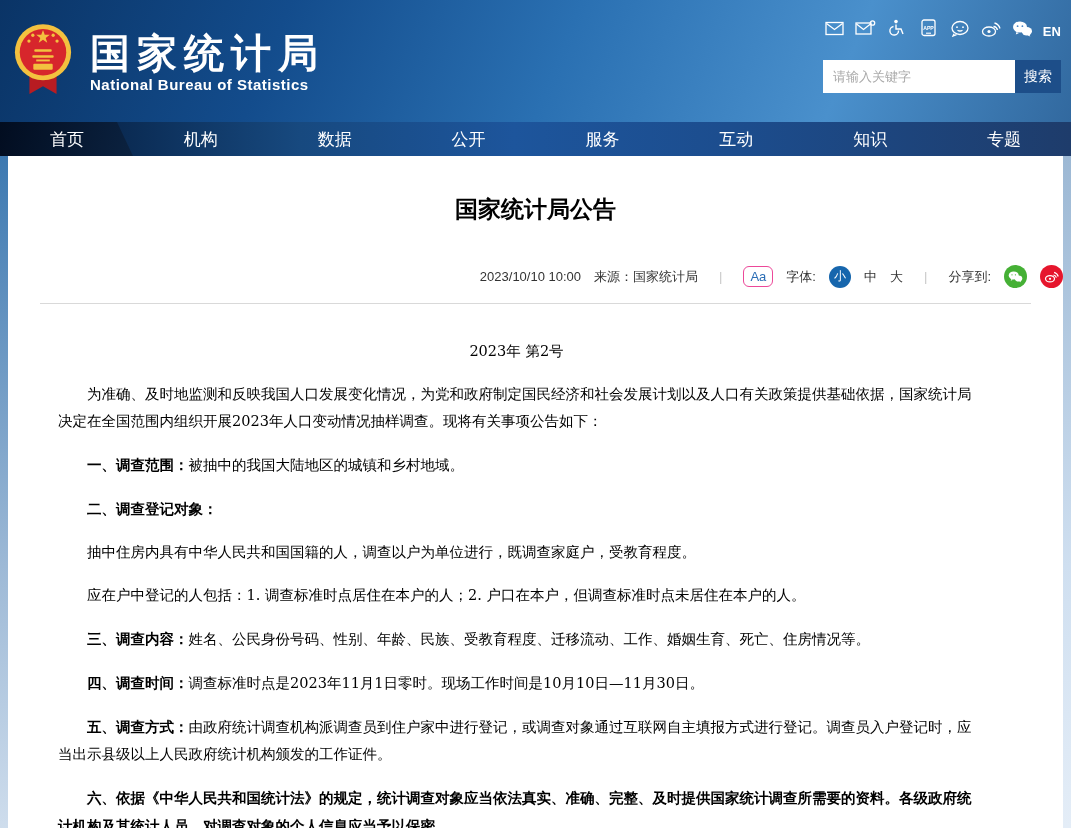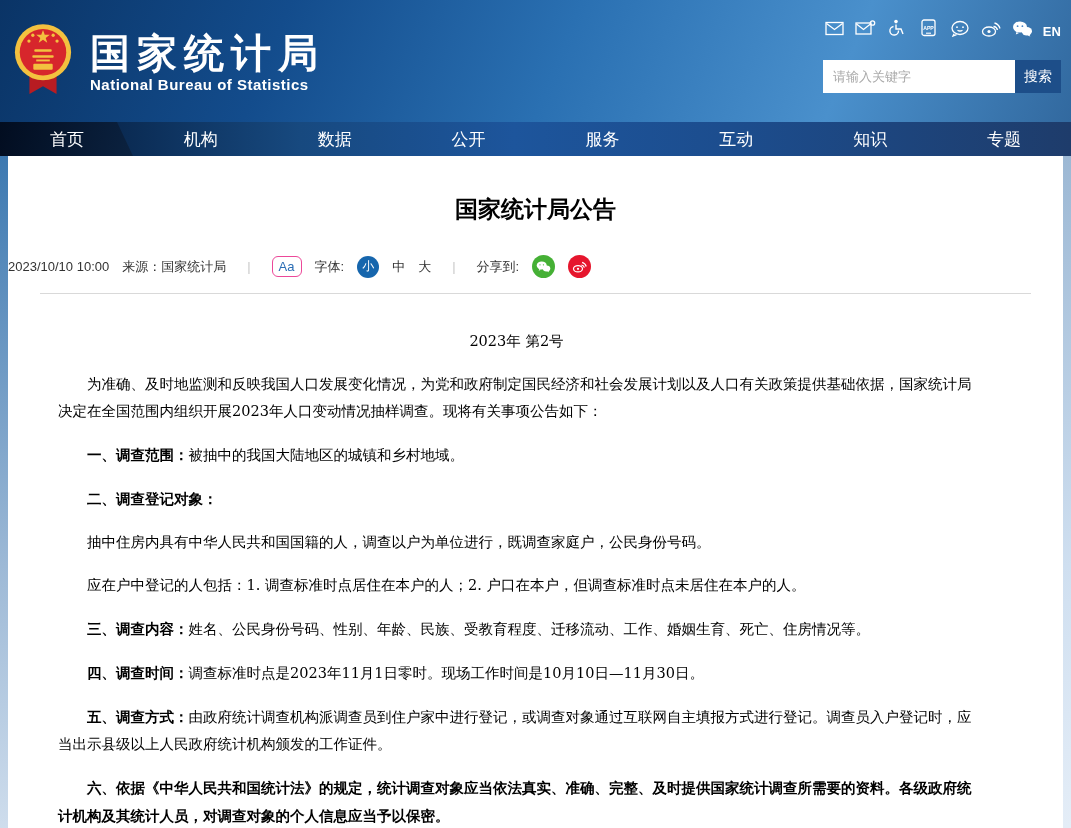--- a/index.html
+++ b/index.html
@@ -37,22 +37,22 @@
 
   
   .content { position:relative; height:820px; background:#fff; }
   .edge { position:absolute; top:0; bottom:0; width:8px; }
   .edge.left  { left:0;  background:linear-gradient(#3d79b1 0%, #9db9d6 50%, #eaf1f9 100%); }
   .edge.right { right:0; background:linear-gradient(#9cb8d4 0%, #cfdff0 50%, #f0f5fb 100%); }
 
   .article { margin:0 8px; padding-top:38px; }
   .article-title { text-align:center; font-size:23px; font-weight:bold; color:#000; }
 
-  .meta-row { display:flex; align-items:center; justify-content:flex-start; gap:13px;
-    margin-top:30px; font-size:13px; color:#333; }
+  .meta-row { display:flex; align-items:center; justify-content:flex-end; gap:13px;
+    margin-top:40px; font-size:13px; color:#333; }
   .meta-row .sep { color:#c8c8c8; padding:0 8px; }
   .aa-box { border:1px solid #ec4899; color:#2a6db5; border-radius:6px; padding:2px 6px; font-size:13px;
     background:#fff; cursor:pointer; }
   .fs-opt { cursor:pointer; }
   .fs-opt.active { width:22px; height:22px; border-radius:50%; background:#1666ad; color:#fff;
     display:flex; align-items:center; justify-content:center; font-size:12px; }
   .share-ico { width:23px; height:23px; border-radius:50%; display:flex; align-items:center;
     justify-content:center; cursor:pointer; }
   .share-ico.wechat { background:#45b035; }
   .share-ico.weibo  { background:#e6162d; }
@@ -225,21 +225,21 @@
       </div>
 
       <div class="divider"></div>
 
       <div class="doc-body">
         <div class="doc-number">2023年 第2号</div>
         <div id="paragraphs">
             <p><span>为准确、及时地监测和反映我国人口发展变化情况，为党和政府制定国民经济和社会发展计划以及人口有关政策提供基础依据，国家统计局决定在全国范围内组织开展2023年人口变动情况抽样调查。现将有关事项公告如下：</span></p>
             <p><b>一、调查范围：</b><span>被抽中的我国大陆地区的城镇和乡村地域。</span></p>
             <p><b>二、调查登记对象：</b></p>
-            <p><span>抽中住房内具有中华人民共和国国籍的人，调查以户为单位进行，既调查家庭户，公民身份号码。</span></p>
+            <p><span>抽中住房内具有中华人民共和国国籍的人，调查以户为单位进行，既调查家庭户，受教育程度。</span></p>
             <p><span>应在户中登记的人包括：1. 调查标准时点居住在本户的人；2. 户口在本户，但调查标准时点未居住在本户的人。</span></p>
             <p><b>三、调查内容：</b><span>姓名、公民身份号码、性别、年龄、民族、受教育程度、迁移流动、工作、婚姻生育、死亡、住房情况等。</span></p>
             <p><b>四、调查时间：</b><span>调查标准时点是2023年11月1日零时。现场工作时间是10月10日—11月30日。</span></p>
             <p><b>五、调查方式：</b><span>由政府统计调查机构派调查员到住户家中进行登记，或调查对象通过互联网自主填报方式进行登记。调查员入户登记时，应当出示县级以上人民政府统计机构颁发的工作证件。</span></p>
             <p><b>六、依据《中华人民共和国统计法》的规定，统计调查对象应当依法真实、准确、完整、及时提供国家统计调查所需要的资料。各级政府统计机构及其统计人员，对调查对象的个人信息应当予以保密。</b></p>
           </div>
       </div>
     </div>
   </div>
 </div>

